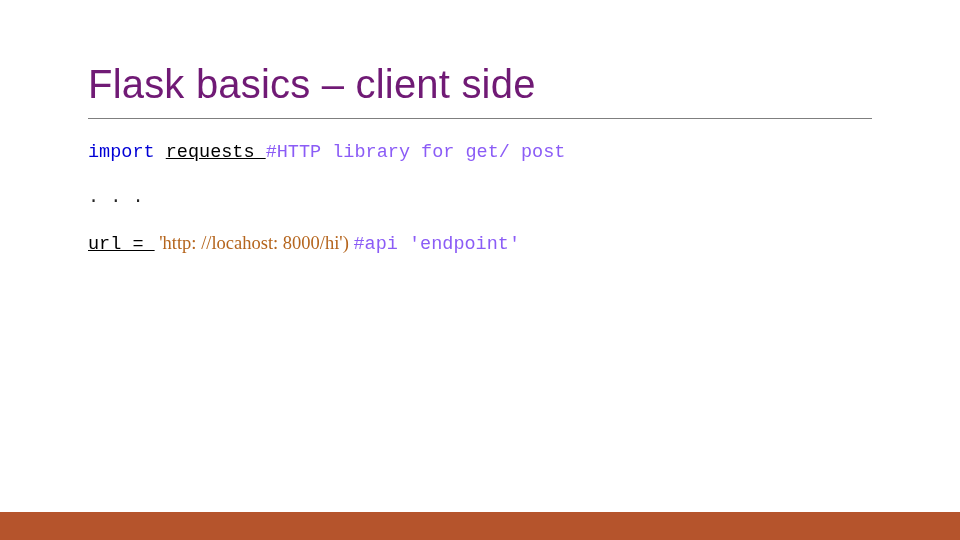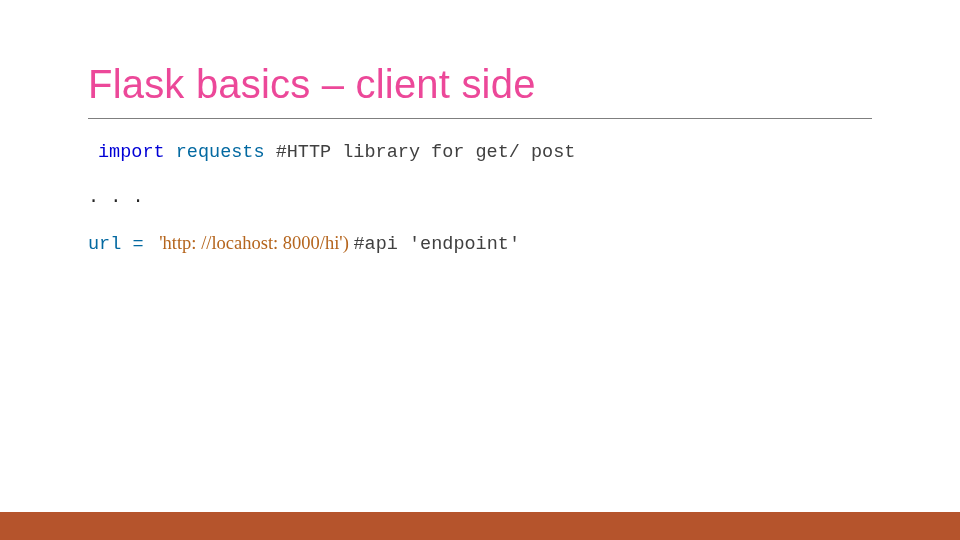--- a/index.html
+++ b/index.html
@@ -17,21 +17,21 @@
     width: 960px;
     height: 540px;
     box-sizing: border-box;
   }
   .title {
     position: absolute;
     left: 88px;
     top: 62px;
     font-size: 40px;
     font-weight: 300;
-    color: #ec4899;
+    color: #701a75;
     letter-spacing: 0.2px;
   }
   .underline {
     position: absolute;
     left: 88px;
     top: 118px;
     width: 784px;
     height: 1px;
     background: #7f7f7f;
   }
@@ -41,23 +41,23 @@
     top: 142px;
     font-family: Consolas, "Courier New", monospace;
     font-size: 18.5px;
     line-height: 1.15;
     color: #262626;
   }
   .code-line {
     margin-bottom: 24px;
     white-space: pre;
   }
-  .kw   { color: #0000d6; margin-left: 10px; }      
-  .id   { color: #0369a1; }
-  .cm   { color: #404040; }      
+  .kw   { color: #0000d6; }      
+  .id   { color: #000000; text-decoration: underline; }
+  .cm   { color: #8b5cf6; }      
   .str  { color: #b5651d; font-family: Liberation Serif, serif; }      
   .footer {
     position: absolute;
     left: 0;
     bottom: 0;
     width: 960px;
     height: 28px;
     background: #b5542c;
   }
 </style>

